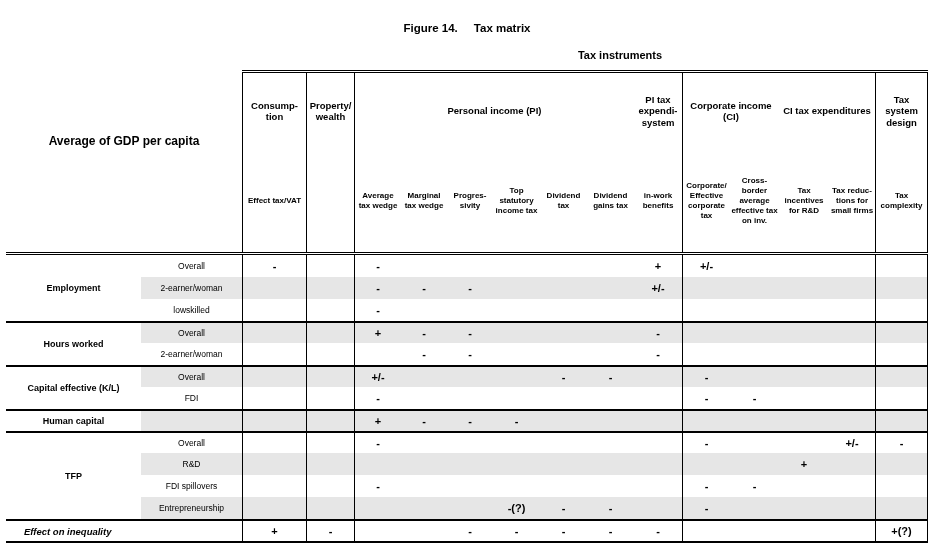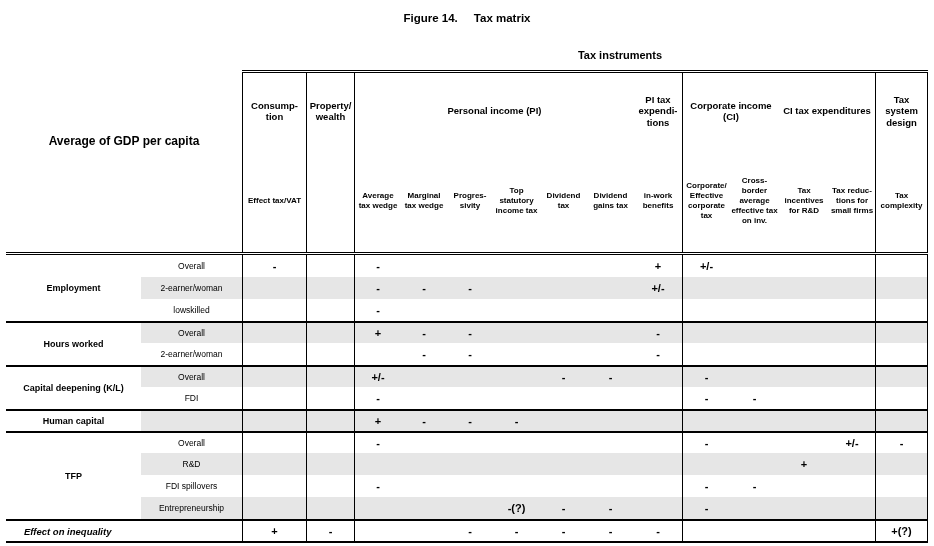--- a/index.html
+++ b/index.html
@@ -1,18 +1,18 @@
 <!DOCTYPE html>
 <html><head>
 <meta charset="utf-8">
 <style>
   html,body{margin:0;padding:0;background:#fff;}
   .page{position:relative;width:934px;height:546px;background:#ffffff;overflow:hidden;
         font-family:"Liberation Sans", sans-serif;color:#000;}
-  .figure-title{position:absolute;top:12px;left:0;width:934px;text-align:center;
+  .figure-title{position:absolute;top:22px;left:0;width:934px;text-align:center;
         font-size:11.5px;font-weight:bold;}
   .figure-title .gap{display:inline-block;width:16px;}
   .instruments{position:absolute;top:49px;left:306px;width:628px;text-align:center;
         font-size:11px;font-weight:bold;}
   .table{position:absolute;left:6px;top:70px;width:922px;}
   .header{position:relative;height:182px;}
   .drivers{position:absolute;left:0;top:64px;width:236px;text-align:center;
         font-size:12px;font-weight:bold;}
   .col-headers{margin-left:236px;width:686px;height:182px;border-top:3px double #000;
         box-sizing:border-box;}
@@ -53,21 +53,21 @@
 
     <div class="header">
       <div class="drivers">Average of GDP per capita</div>
 
       <div class="col-headers">
         <div class="group-row">
           <div class="gcell bl" style="width:64px">Consump-tion</div>
           <div class="gcell bl" style="width:48px">Property/ wealth</div>
           <div class="gwrap bl" style="width:328px">
             <div class="glabel" style="width:279px">Personal income (PI)</div>
-            <div class="glabel" style="width:48px">PI tax expendi- tions</div>
+            <div class="glabel" style="width:48px">PI tax expendi- system</div>
           </div>
           <div class="gwrap bl" style="width:193px">
             <div class="glabel" style="width:96px">Corporate income (CI)</div>
             <div class="glabel" style="width:96px">CI tax expenditures</div>
           </div>
           <div class="gcell bl br" style="width:53px">Tax system design</div>
         </div>
 
         <div class="sub-row">
           <div class="scell bl" style="width:64px">Effect tax/VAT</div>
@@ -159,21 +159,21 @@
         <div class="cell mark " style="grid-area: 5 / 7;">-</div>
         <div class="cell mark " style="grid-area: 5 / 8;"></div>
         <div class="cell mark " style="grid-area: 5 / 9;"></div>
         <div class="cell mark " style="grid-area: 5 / 10;"></div>
         <div class="cell mark " style="grid-area: 5 / 11;">-</div>
         <div class="cell mark bl" style="grid-area: 5 / 12;"></div>
         <div class="cell mark " style="grid-area: 5 / 13;"></div>
         <div class="cell mark " style="grid-area: 5 / 14;"></div>
         <div class="cell mark " style="grid-area: 5 / 15;"></div>
         <div class="cell mark bl br" style="grid-area: 5 / 16;"></div>
-        <div class="cell cat gs" style="grid-area: 6 / 1 / span 2;">Capital deepening (K/L)</div>
+        <div class="cell cat gs" style="grid-area: 6 / 1 / span 2;">Capital effective (K/L)</div>
         <div class="cell sub gs shade" style="grid-area: 6 / 2;">Overall</div>
         <div class="cell mark bl gs shade" style="grid-area: 6 / 3;"></div>
         <div class="cell mark bl gs shade" style="grid-area: 6 / 4;"></div>
         <div class="cell mark bl gs shade" style="grid-area: 6 / 5;">+/-</div>
         <div class="cell mark  gs shade" style="grid-area: 6 / 6;"></div>
         <div class="cell mark  gs shade" style="grid-area: 6 / 7;"></div>
         <div class="cell mark  gs shade" style="grid-area: 6 / 8;"></div>
         <div class="cell mark  gs shade" style="grid-area: 6 / 9;">-</div>
         <div class="cell mark  gs shade" style="grid-area: 6 / 10;">-</div>
         <div class="cell mark  gs shade" style="grid-area: 6 / 11;"></div>

